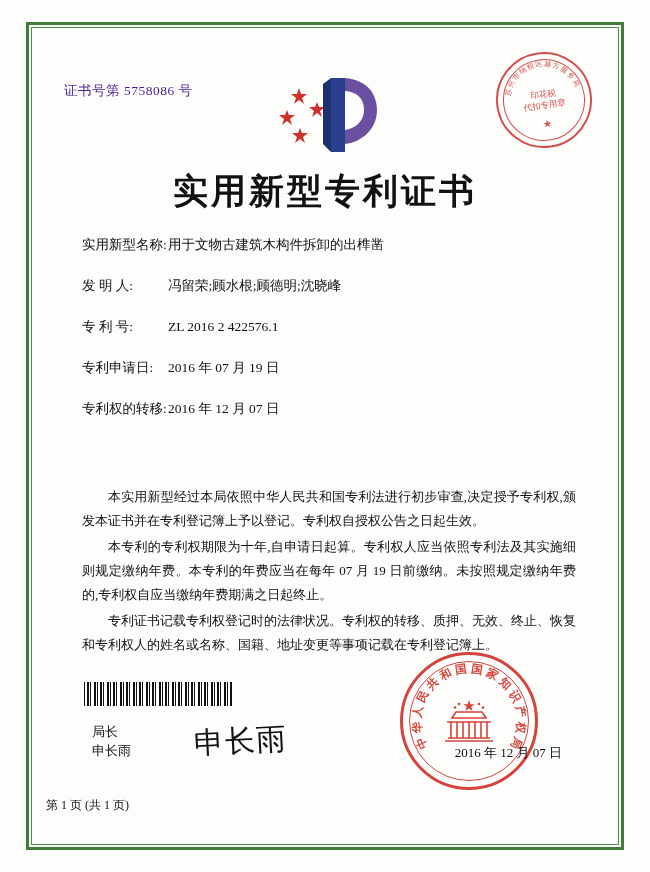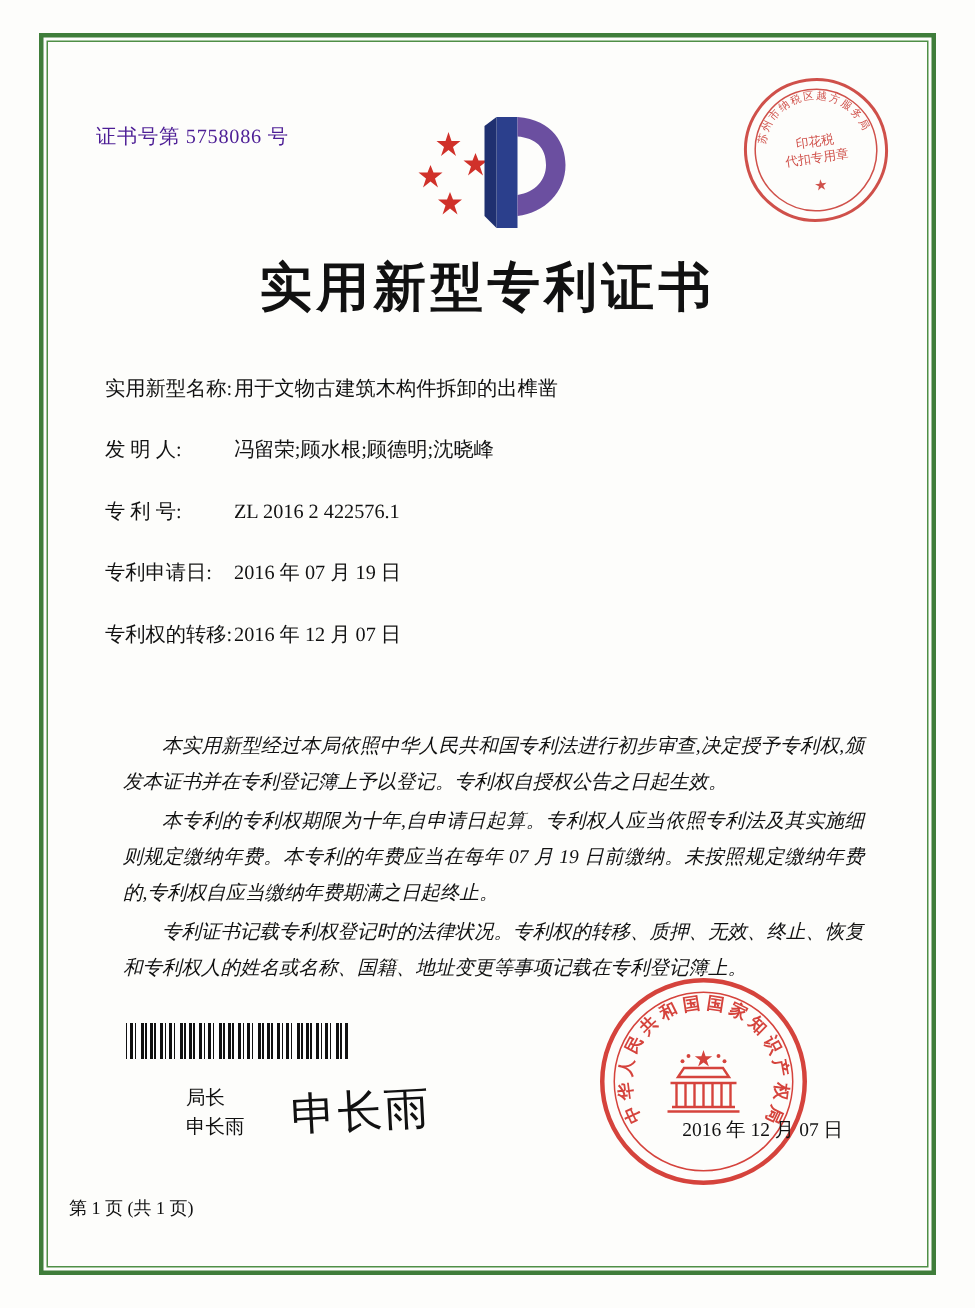--- a/index.html
+++ b/index.html
@@ -125,24 +125,23 @@
     text-align: center;
     font-size: 35px;
     font-weight: bold;
     letter-spacing: 3px;
     color: #111;
     font-family: Liberation Mono, monospace;
   }
 
   .fields {
     position: absolute;
-    left: 24px;
+    left: 36px;
     right: 20px;
     top: 195px;
-    margin-top: 14px;
   }
   .field-row {
     font-size: 13.5px;
     line-height: 20px;
     margin-bottom: 21px;
     color: #111;
     white-space: nowrap;
   }
   .field-label {
     display: inline-block;
@@ -159,21 +158,20 @@
     right: 28px;
     top: 445px;
     font-size: 13px;
     line-height: 24px;
     text-align: justify;
     color: #111;
   }
   .body-text p {
     margin: 0 0 2px 0;
     text-indent: 2em;
-    font-style: italic;
   }
 
   
   .barcode {
     position: absolute;
     left: 38px;
     bottom: 126px;
     width: 148px;
     height: 24px;
     background:
@@ -184,21 +182,20 @@
         #111 10px, #111 12px, #fff 12px, #fff 13px);
   }
 
   .signer {
     position: absolute;
     left: 46px;
     bottom: 72px;
     font-size: 13px;
     line-height: 19px;
     color: #111;
-    margin-left: 32px;
   }
   .signature {
     position: absolute;
     left: 148px;
     bottom: 70px;
     font-size: 30px;
     font-family: "DejaVu Serif", serif;
     color: #111;
     transform: rotate(-3deg);
     letter-spacing: 1px;

